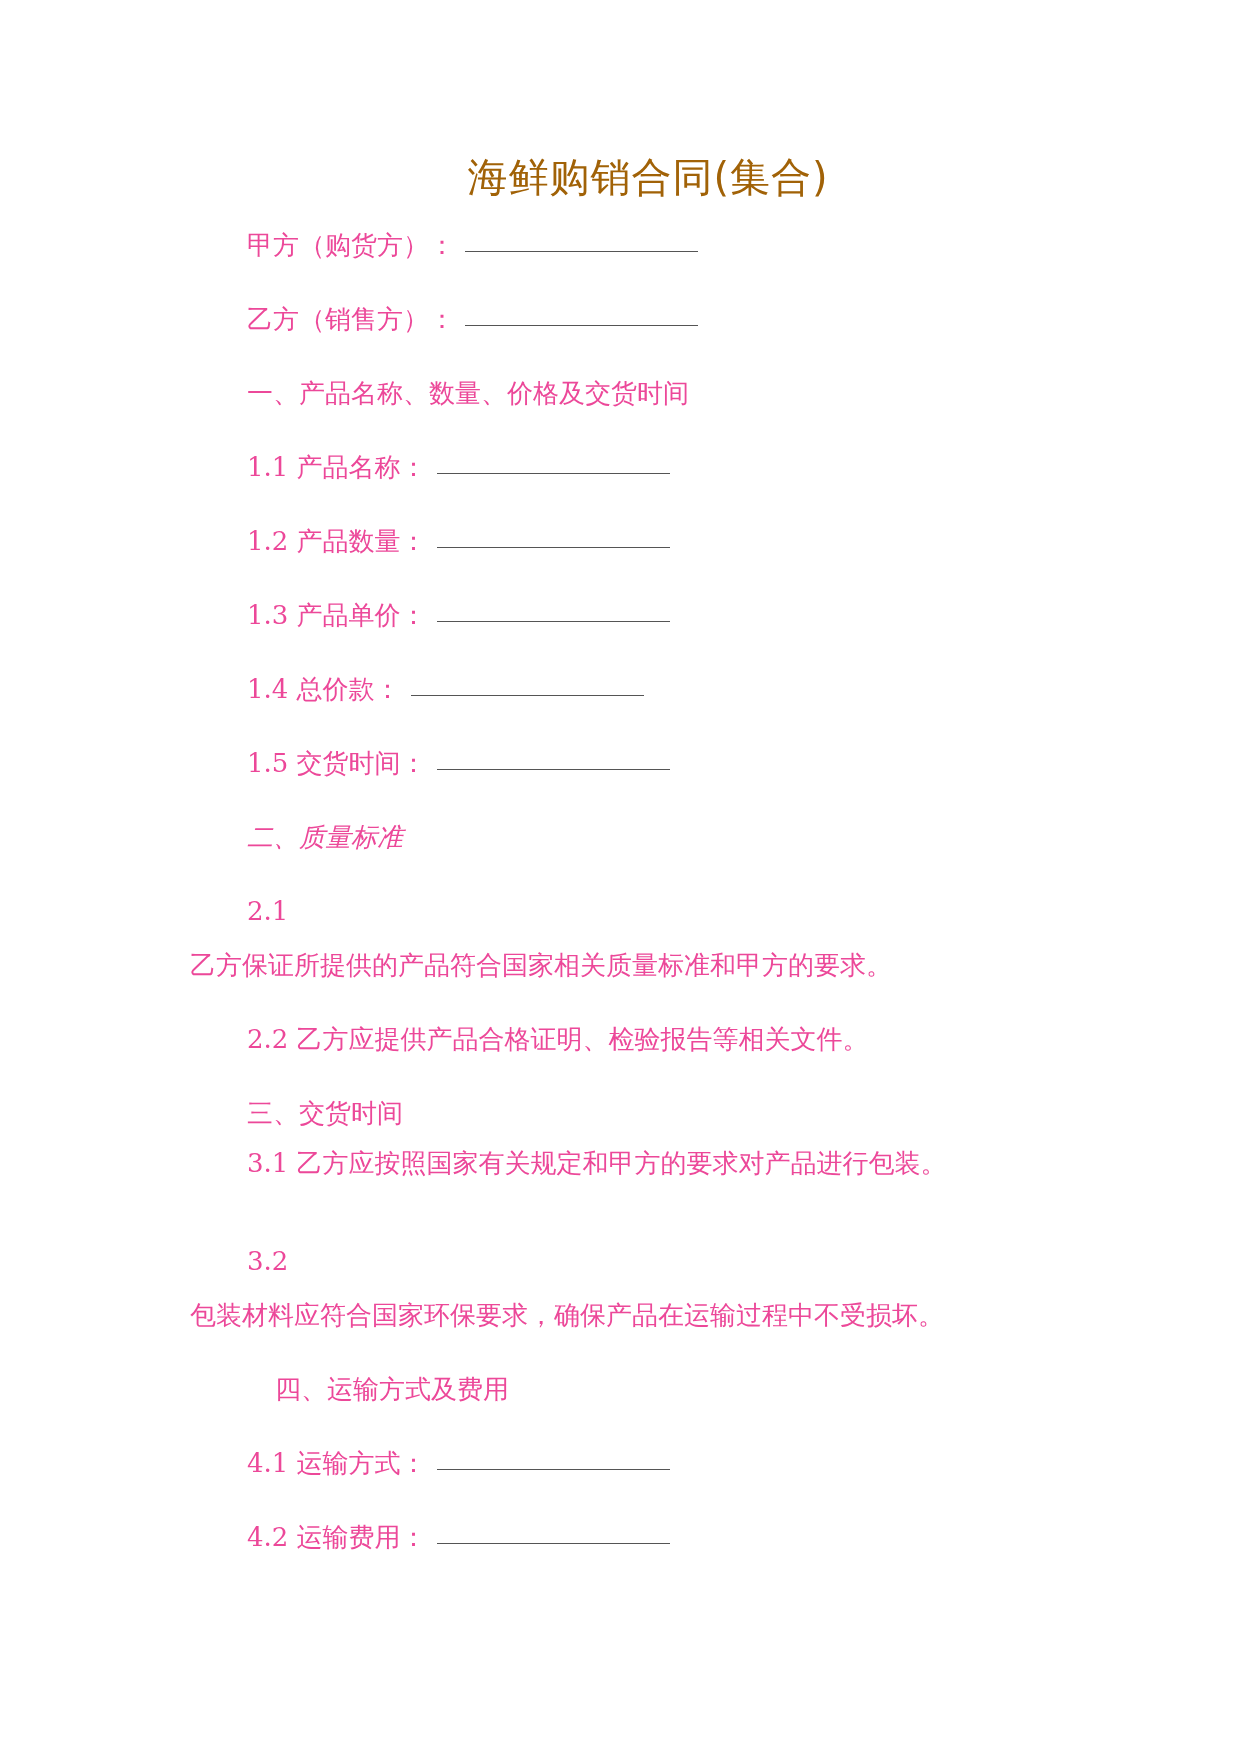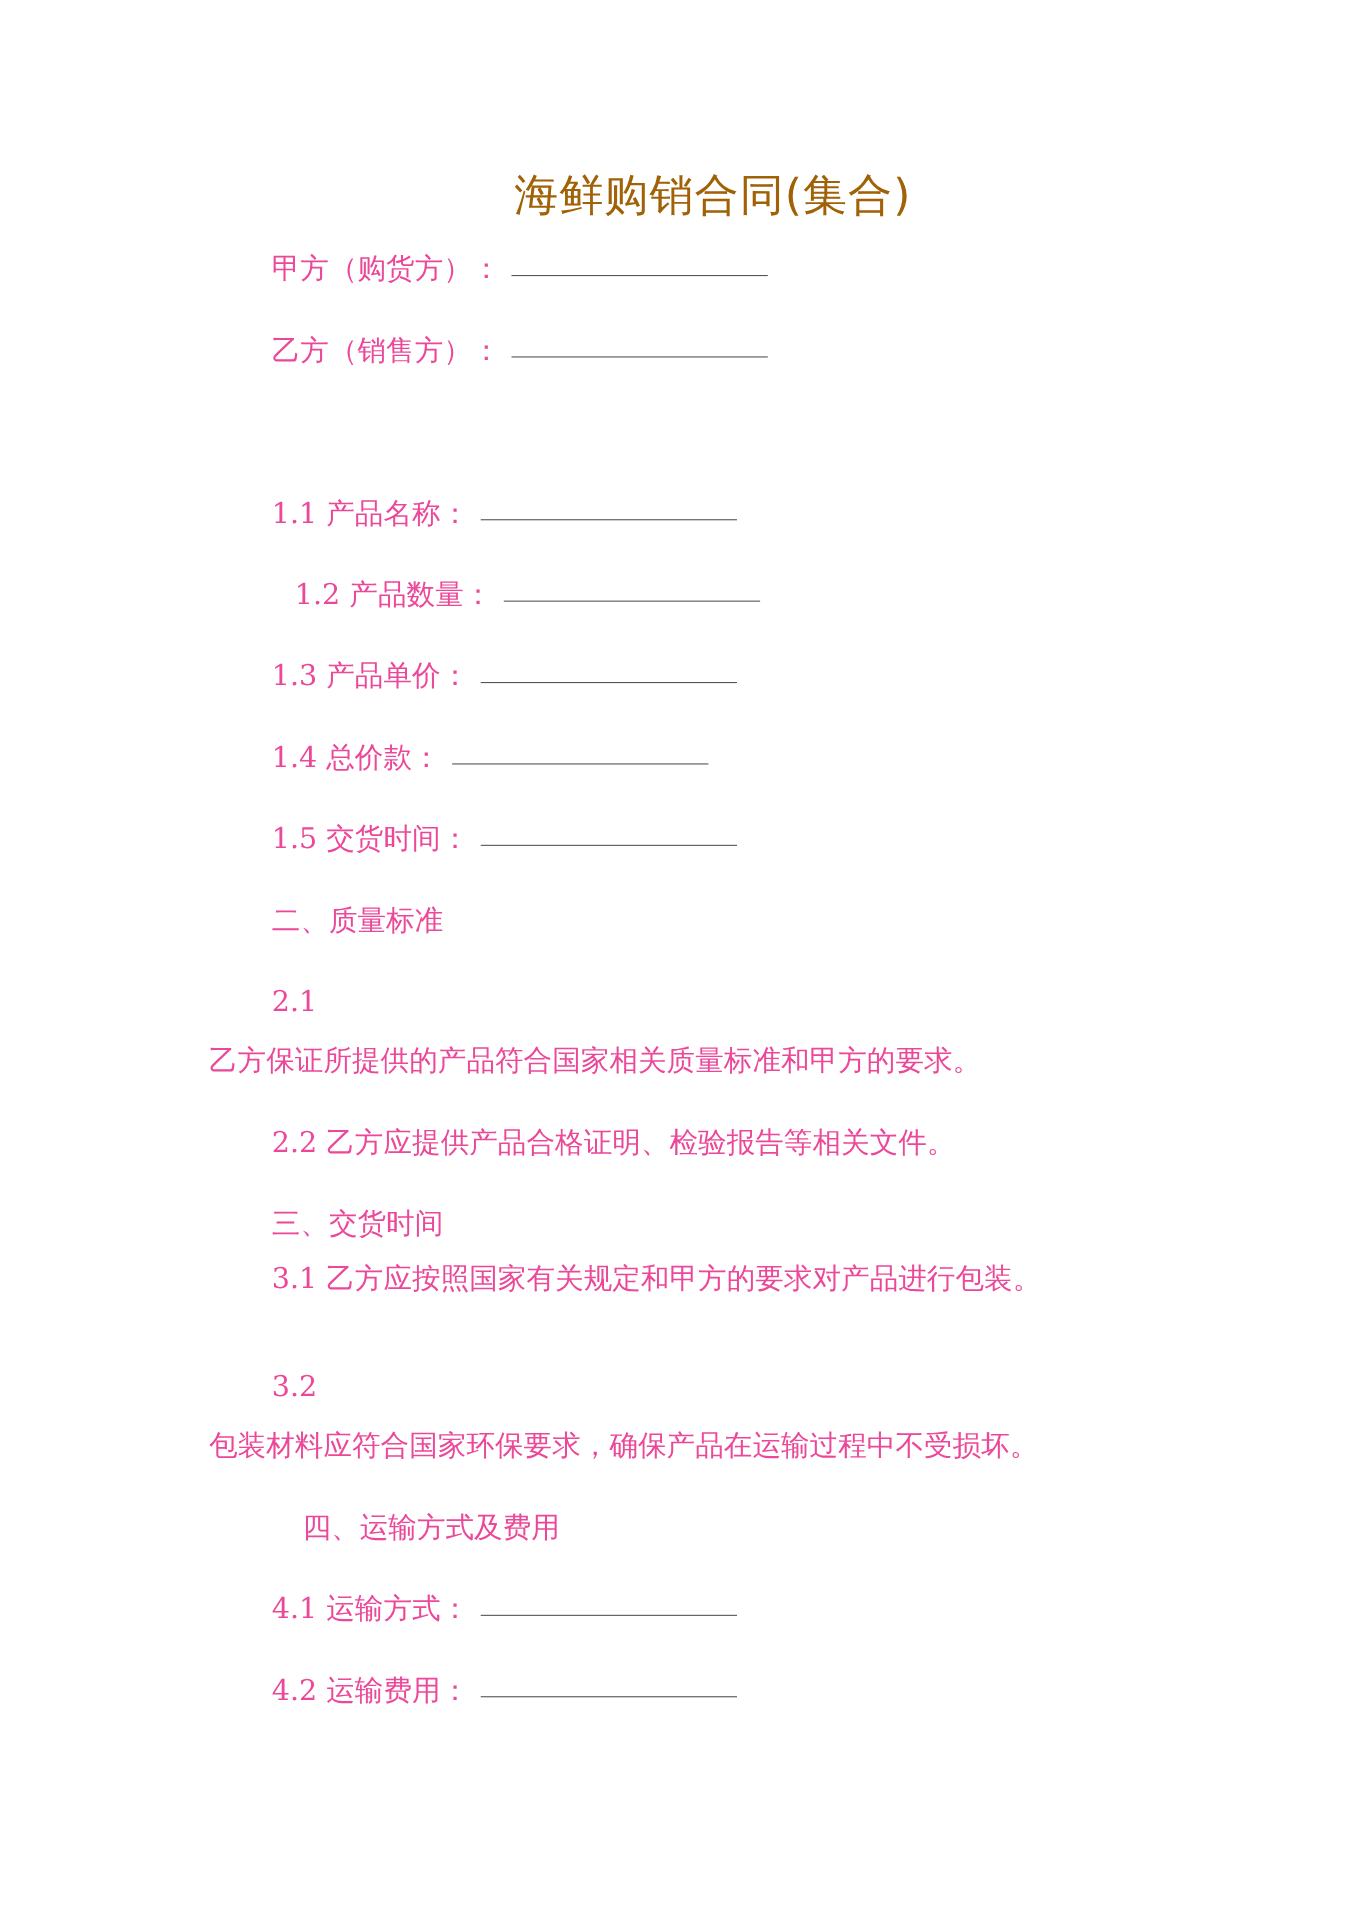--- a/index.html
+++ b/index.html
@@ -60,38 +60,39 @@
 
   <div class="title">海鲜购销合同(集合)</div>
 
   <div class="line indent" style="top:228px;">
     <span>甲方（购货方）：</span><span class="blank w233"></span>
   </div>
   <div class="line indent" style="top:302px;">
     <span>乙方（销售方）：</span><span class="blank w233"></span>
   </div>
 
+  <div class="line indent" style="top:376px;">一、产品名称、数量、价格及交货时间</div>
 
   <div class="line indent" style="top:450px;">
     <span>1.1 产品名称：</span><span class="blank w233"></span>
   </div>
-  <div class="line indent" style="top:524px;margin-left:21px;">
+  <div class="line indent" style="top:524px;">
     <span>1.2 产品数量：</span><span class="blank w233"></span>
   </div>
   <div class="line indent" style="top:598px;">
     <span>1.3 产品单价：</span><span class="blank w233"></span>
   </div>
   <div class="line indent" style="top:672px;">
     <span>1.4 总价款：</span><span class="blank w233"></span>
   </div>
   <div class="line indent" style="top:746px;">
     <span>1.5 交货时间：</span><span class="blank w233"></span>
   </div>
 
-  <div class="line indent" style="top:820px;">二、质量标准</div>
+  <div class="line indent" style="top:820px;font-style:italic;">二、质量标准</div>
   <div class="line indent" style="top:894px;">2.1</div>
   <div class="line flush" style="top:948px;">乙方保证所提供的产品符合国家相关质量标准和甲方的要求。</div>
   <div class="line indent" style="top:1022px;">2.2 乙方应提供产品合格证明、检验报告等相关文件。</div>
 
   <div class="line indent" style="top:1096px;">三、交货时间</div>
   <div class="line indent" style="top:1146px;text-align:center;">3.1 乙方应按照国家有关规定和甲方的要求对产品进行包装。</div>
   <div class="line indent" style="top:1244px;">3.2</div>
   <div class="line flush" style="top:1298px;">包装材料应符合国家环保要求，确保产品在运输过程中不受损坏。</div>
 
   <div class="line indent" style="top:1372px;margin-left:28px;">四、运输方式及费用</div>

